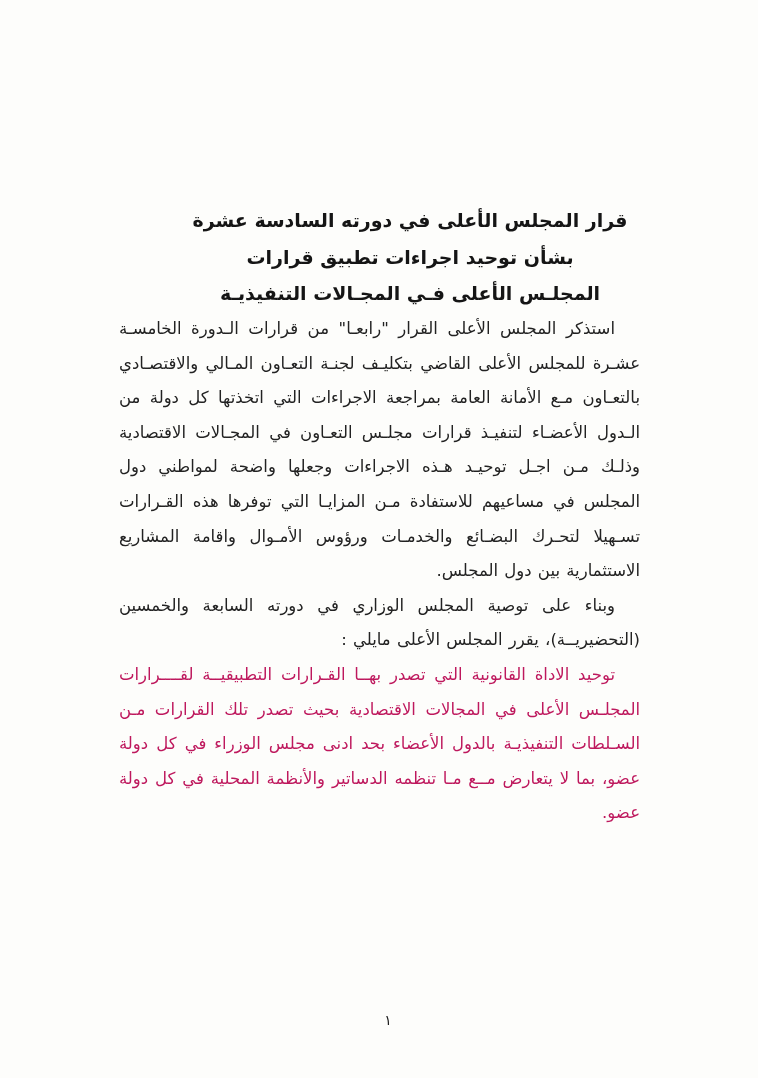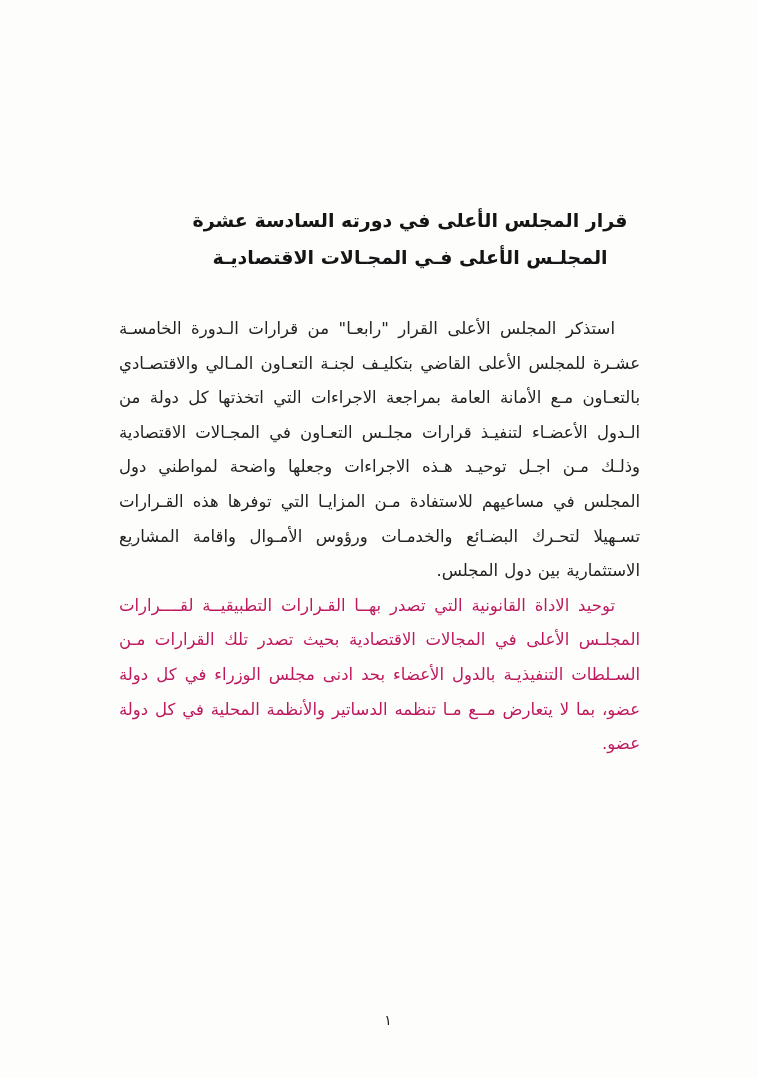--- a/index.html
+++ b/index.html
@@ -64,23 +64,25 @@
     color: #1c1c1c;
   }
 </style>
 </head>
 <body>
 
 <div class="page">
 
   <header class="title-block">
     <div class="title-line">قرار المجلس الأعلى في دورته السادسة عشرة</div>
-    <div class="title-line">المجلـس الأعلى فـي المجـالات الاقتصاديـة</div>
+    <div class="title-line">بشأن توحيد اجراءات تطبيق قرارات</div>
+    <div class="title-line">المجلـس الأعلى فـي المجـالات التنفيذيـة</div>
   </header>
 
   <main class="body-text">
     <p>استذكر المجلس الأعلى القرار "رابعـا" من قرارات الـدورة الخامسـة عشـرة للمجلس الأعلى القاضي بتكليـف لجنـة التعـاون المـالي والاقتصـادي بالتعـاون مـع الأمانة العامة بمراجعة الاجراءات التي اتخذتها كل دولة من الـدول الأعضـاء لتنفيـذ قرارات مجلـس التعـاون في المجـالات الاقتصادية وذلـك مـن اجـل توحيـد هـذه الاجراءات وجعلها واضحة لمواطني دول المجلس في مساعيهم للاستفادة  مـن المزايـا التي توفرها هذه  القـرارات تسـهيلا لتحـرك البضـائع والخدمـات ورؤوس الأمـوال واقامة المشاريع الاستثمارية بين دول المجلس.</p>
+    <p>وبناء على توصية المجلس الوزاري في دورته السابعة والخمسين (التحضيريــة)، يقرر المجلس الأعلى مايلي :</p>
     <p class="faded-end">توحيد الاداة القانونية التي تصدر بهــا القـرارات التطبيقيــة لقــــرارات المجلـس الأعلى في المجالات الاقتصادية بحيث تصدر تلك القرارات مـن السـلطات التنفيذيـة بالدول الأعضاء بحد ادنى مجلس الوزراء في كل دولة عضو، بما لا يتعارض مــع مـا تنظمه الدساتير والأنظمة المحلية في كل دولة عضو.</p>
   </main>
 
   <footer class="page-number">١</footer>
 
 </div>
 
 </body></html>

